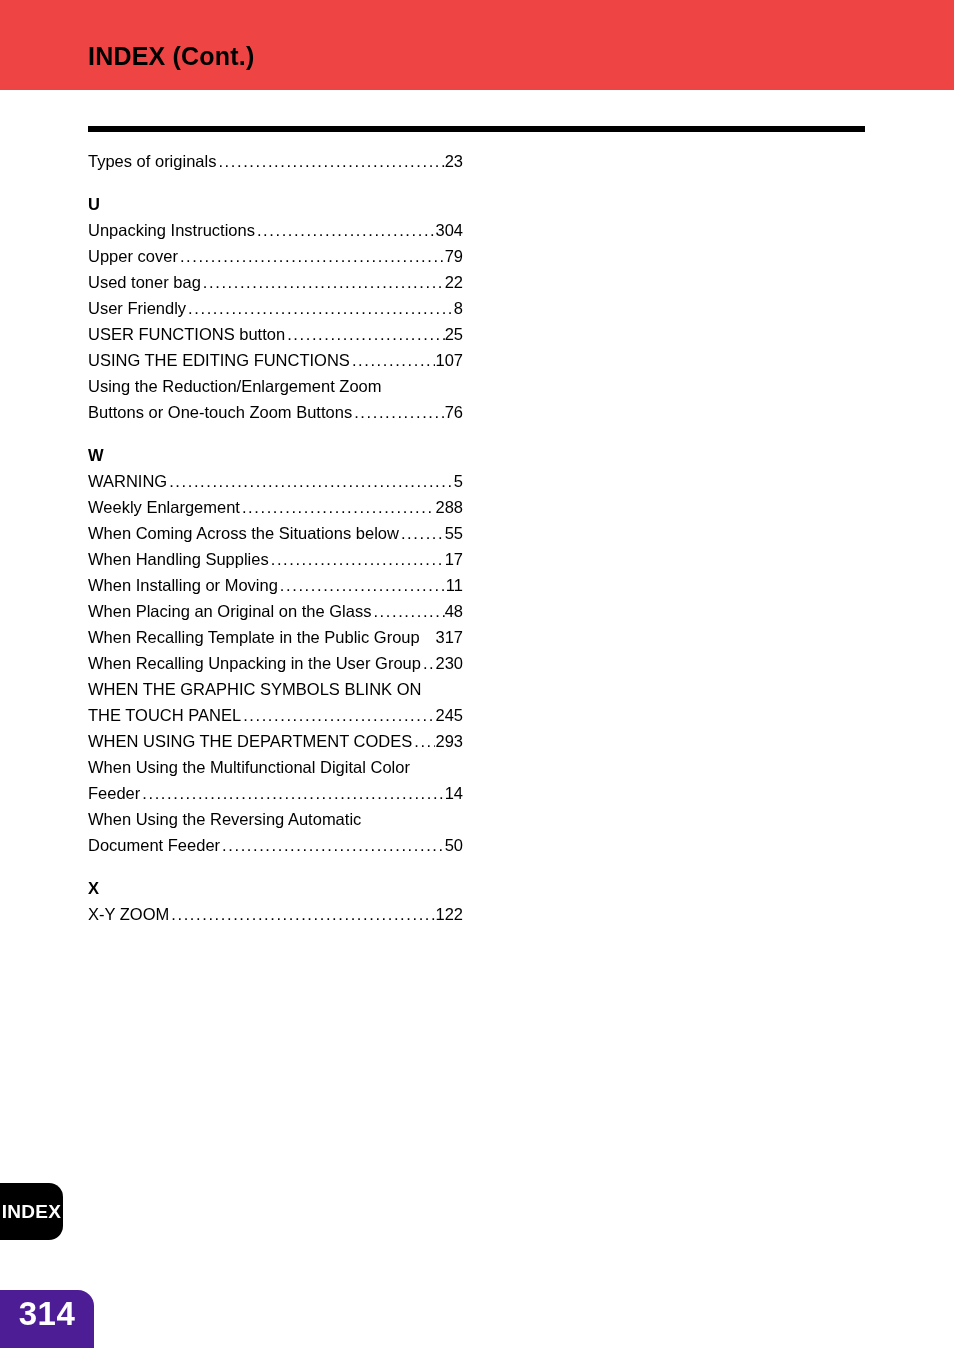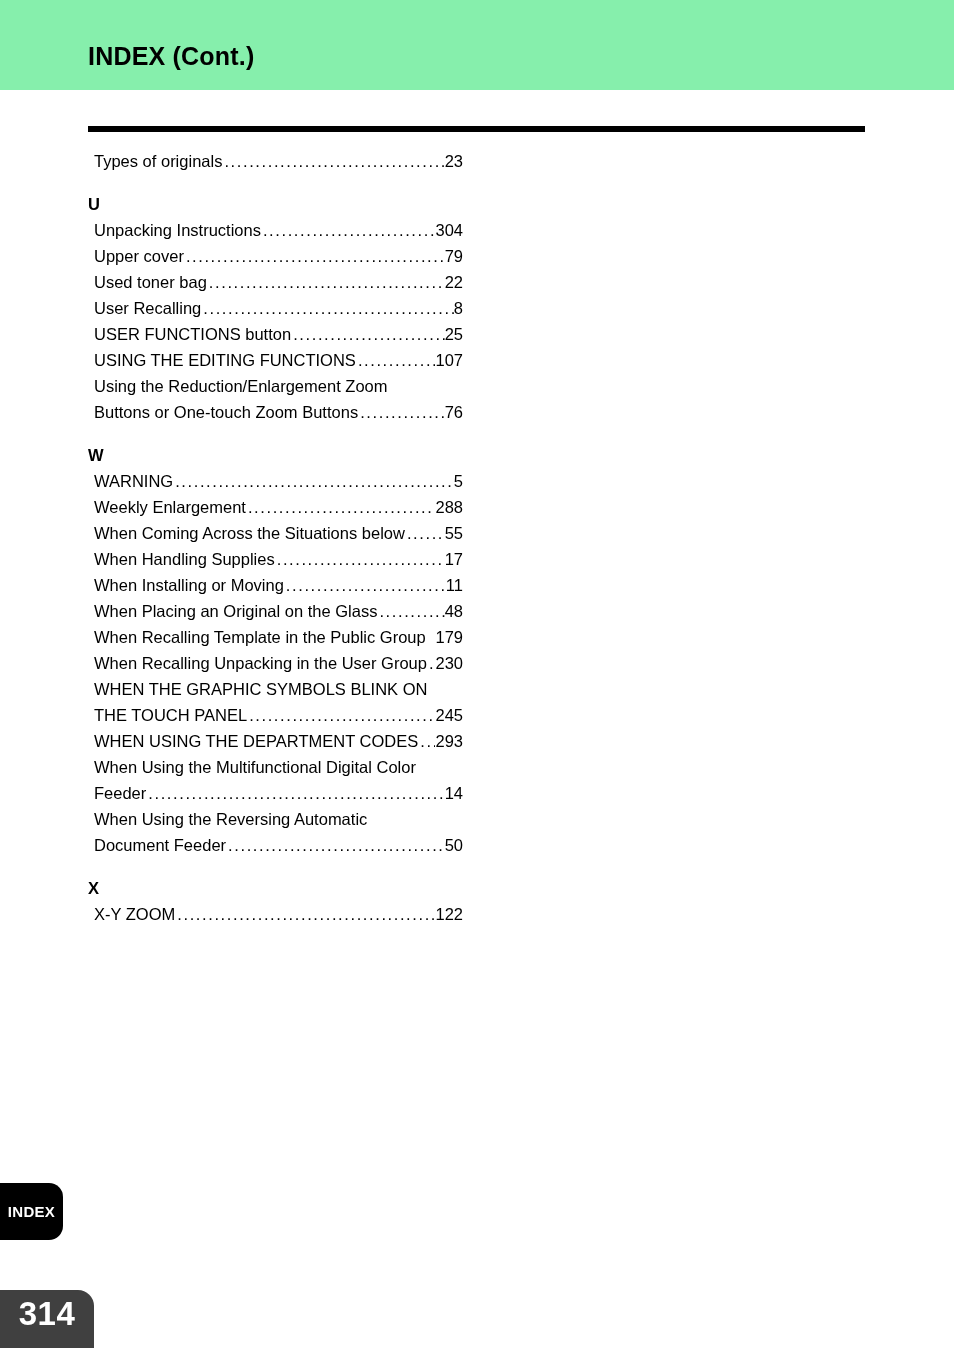--- a/index.html
+++ b/index.html
@@ -16,21 +16,21 @@
     color: #000000;
   }
 
   
   #header-band {
     position: absolute;
     left: 0;
     top: 0;
     width: 954px;
     height: 90px;
-    background: #86efac;
+    background: #ef4444;
   }
   #page-title {
     position: absolute;
     left: 88px;
     top: 42px;
     font-size: 25px;
     font-weight: bold;
     letter-spacing: 0.2px;
     color: #000000;
     white-space: nowrap;
@@ -56,21 +56,20 @@
 
   .index-entry {
     position: relative;
     display: flex;
     align-items: baseline;
     font-size: 16.5px;
     line-height: 26px;
     height: 26px;
     white-space: nowrap;
     color: #000000;
-    margin-left: 6px;
   }
   .entry-label {
     flex: 0 0 auto;
   }
   .entry-leader {
     flex: 1 1 auto;
     overflow: hidden;
     white-space: nowrap;
     letter-spacing: 1.6px;
     font-size: 16.5px;
@@ -106,33 +105,33 @@
     height: 57px;
     background: #000000;
     border-top-right-radius: 14px;
     border-bottom-right-radius: 14px;
     display: flex;
     align-items: center;
     justify-content: center;
   }
   #index-tab-label {
     color: #ffffff;
-    font-size: 15px;
+    font-size: 19px;
     font-weight: bold;
     letter-spacing: 0.3px;
   }
 
   
   #page-number-block {
     position: absolute;
     left: 0;
     top: 1290px;
     width: 94px;
     height: 58px;
-    background: #404040;
+    background: #4c1d95;
     border-top-right-radius: 16px;
     display: flex;
     align-items: flex-start;
     justify-content: center;
     padding-top: 6px;
     box-sizing: border-box;
   }
   #page-number-label {
     color: #ffffff;
     font-size: 33px;
@@ -166,21 +165,21 @@
       <span class="entry-label">Upper cover</span>
       <span class="entry-leader">........................................................................................................................</span>
       <span class="entry-page">79</span>
     </div>
     <div class="index-entry">
       <span class="entry-label">Used toner bag</span>
       <span class="entry-leader">........................................................................................................................</span>
       <span class="entry-page">22</span>
     </div>
     <div class="index-entry">
-      <span class="entry-label">User Recalling</span>
+      <span class="entry-label">User Friendly</span>
       <span class="entry-leader">........................................................................................................................</span>
       <span class="entry-page">8</span>
     </div>
     <div class="index-entry">
       <span class="entry-label">USER FUNCTIONS button</span>
       <span class="entry-leader">........................................................................................................................</span>
       <span class="entry-page">25</span>
     </div>
     <div class="index-entry">
       <span class="entry-label">USING THE EDITING FUNCTIONS</span>
@@ -222,21 +221,21 @@
       <span class="entry-page">11</span>
     </div>
     <div class="index-entry">
       <span class="entry-label">When Placing an Original on the Glass</span>
       <span class="entry-leader">........................................................................................................................</span>
       <span class="entry-page">48</span>
     </div>
     <div class="index-entry no-leader">
       <span class="entry-label">When Recalling Template in the Public Group</span>
       <span class="entry-leader"></span>
-      <span class="entry-page">179</span>
+      <span class="entry-page">317</span>
     </div>
     <div class="index-entry">
       <span class="entry-label">When Recalling Unpacking in the User Group</span>
       <span class="entry-leader">........................................................................................................................</span>
       <span class="entry-page">230</span>
     </div>
     <div class="index-entry cont-start">
       <span class="entry-label">WHEN THE GRAPHIC SYMBOLS BLINK ON</span>
     </div>
     <div class="index-entry">

